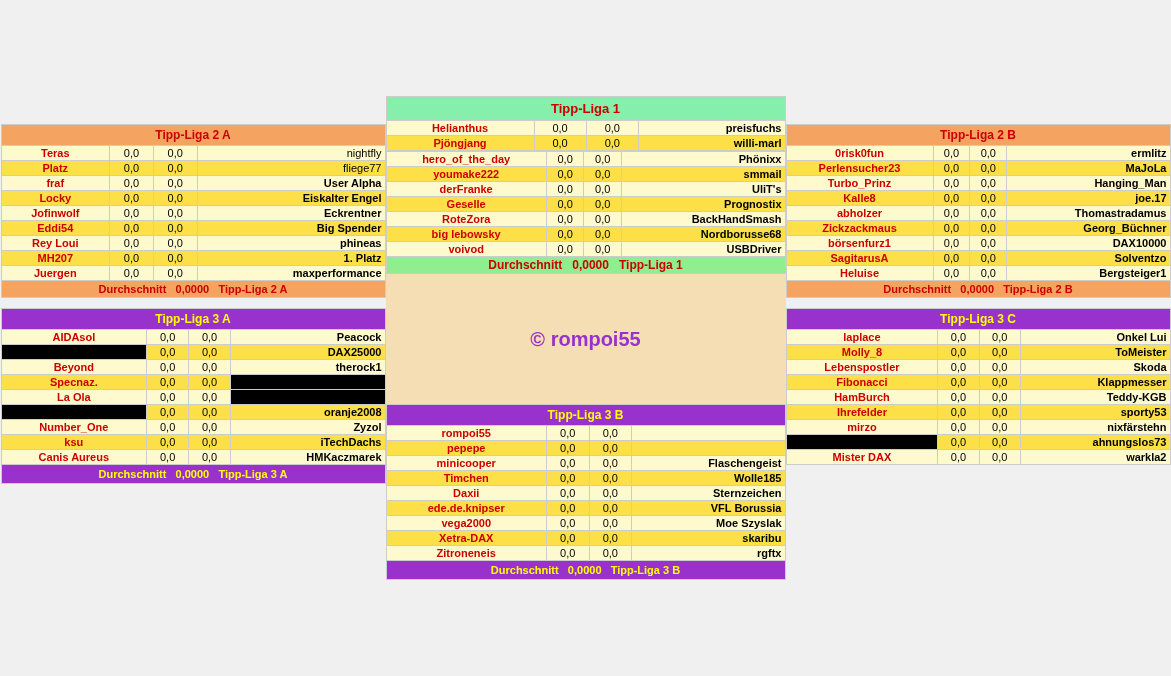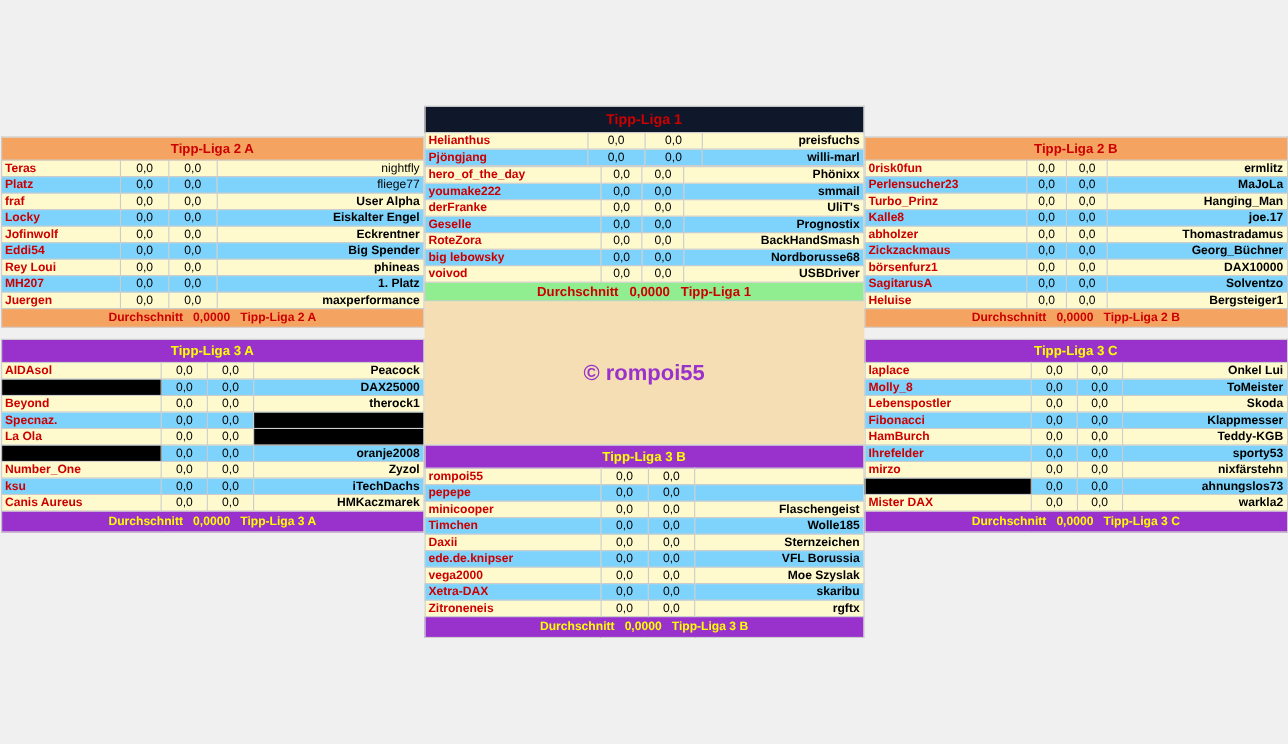--- a/index.html
+++ b/index.html
@@ -23,21 +23,21 @@
       border-collapse: collapse;
       width: 100%;
     }
     td {
       border: 1px solid #ccc;
       padding: 1px 3px;
       text-align: center;
       white-space: nowrap;
     }
     .header-green {
-      background: #0f172a;
+      background: #86efac;
       color: #cc0000;
       font-weight: bold;
       text-align: center;
       font-size: 13px;
       padding: 4px;
     }
     .header-salmon {
       background: #f4a460;
       color: #cc0000;
       font-weight: bold;
@@ -47,21 +47,21 @@
     }
     .header-purple {
       background: #9932cc;
       color: #ffff00;
       font-weight: bold;
       text-align: center;
       font-size: 12px;
       padding: 3px;
     }
     .row-cream { background: #fffacd; }
-    .row-light { background: #7dd3fc; }
+    .row-light { background: #fde047; }
     .row-green-light { background: #90ee90; }
     .footer-salmon {
       background: #f4a460;
       color: #cc0000;
       font-weight: bold;
       text-align: center;
       padding: 2px;
     }
     .footer-purple {
       background: #9932cc;
@@ -79,21 +79,21 @@
       align-items: center;
       justify-content: center;
     }
     .copyright {
       font-size: 20px;
       font-weight: bold;
       color: #9932cc;
       padding: 20px;
     }
     .num { color: #000; }
-    .col-left { text-align: left; }
+    .col-left { text-align: center; }
     .col-right { text-align: right; }
   </style>
 </head>
 <body>
 
 <div class="main-container">
 
   <div>
 
     <div style="height:28px;"></div>
@@ -496,20 +496,17 @@
         <td class="num">0,0</td>
         <td class="num">0,0</td>
         <td class="col-right bold">ahnungslos73</td>
       </tr>
       <tr class="row-cream">
         <td class="col-left red">Mister DAX</td>
         <td class="num">0,0</td>
         <td class="num">0,0</td>
         <td class="col-right bold">warkla2</td>
       </tr>
-      <tr>
-        <td colspan="4" class="footer-purple">Durchschnitt &nbsp; 0,0000 &nbsp; Tipp-Liga 3 C</td>
-      </tr>
     </tbody>
       </table>
   </div>
 
 </div>
 
 </body></html>

